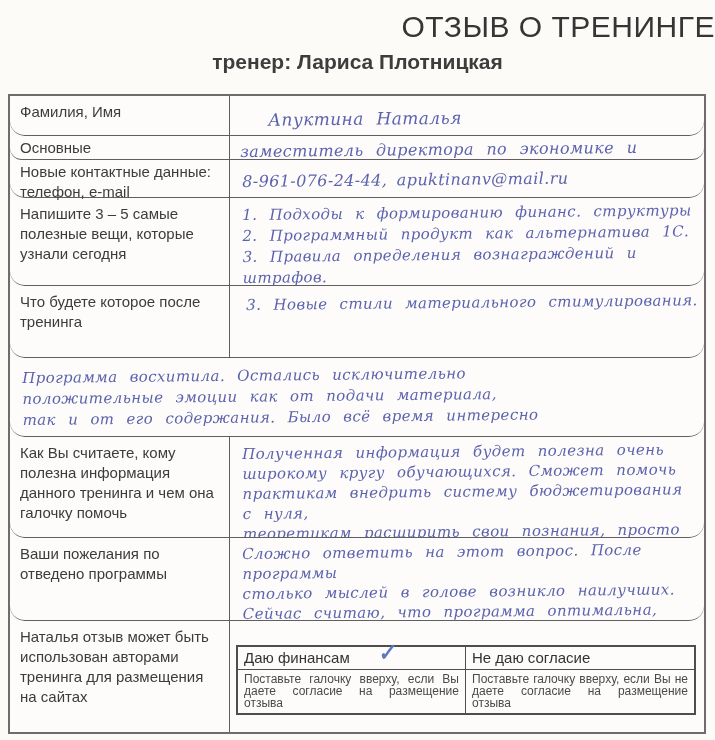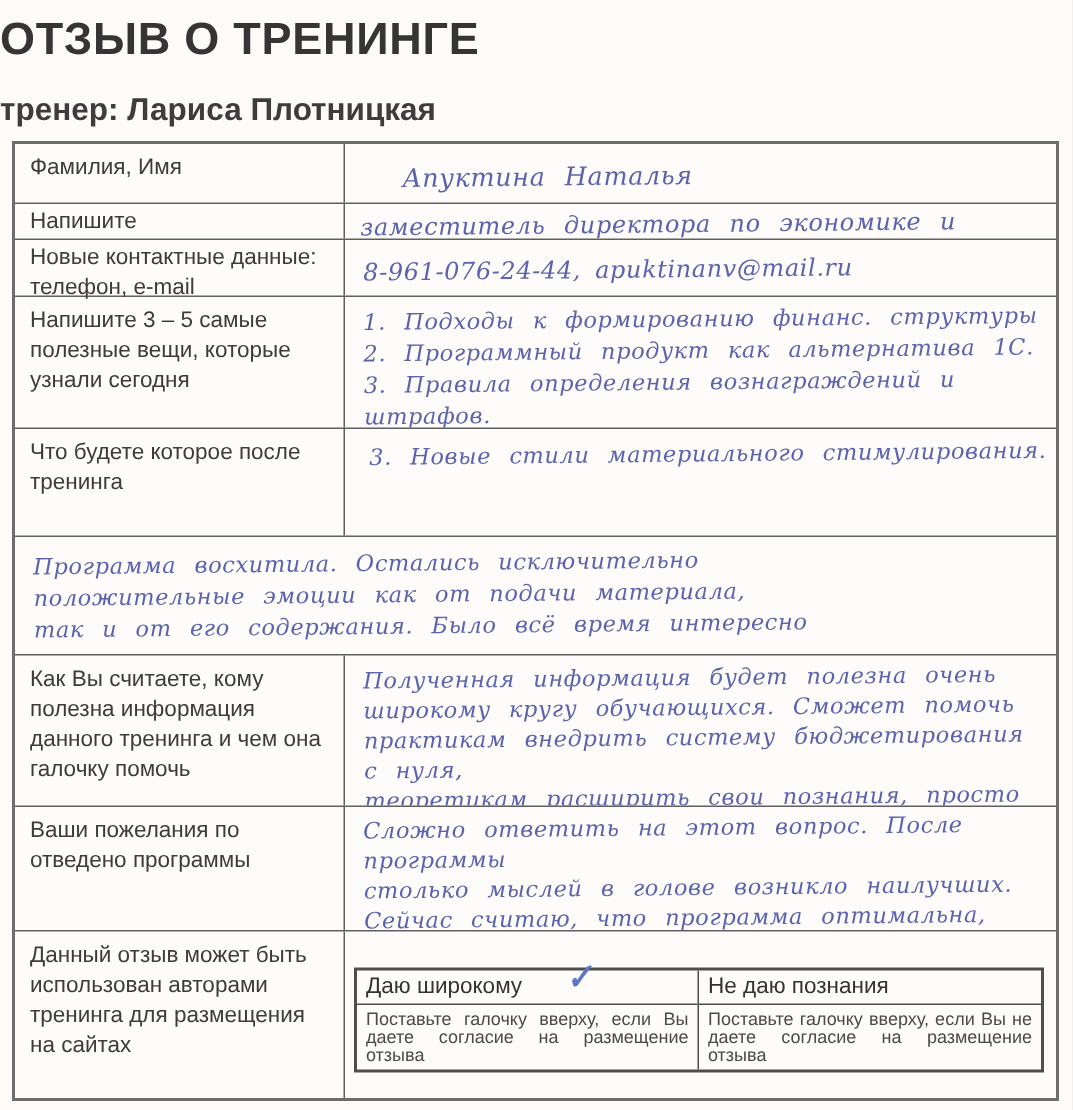--- a/index.html
+++ b/index.html
@@ -3,34 +3,34 @@
 <meta charset="utf-8">
 <style>
   html,body{margin:0;padding:0;background:#e9e7e1;}
   #page{
     position:relative;width:715px;height:740px;margin:0 auto;
     background:#fcfbf8;overflow:hidden;
     font-family:"Liberation Sans",sans-serif;color:#3a3a3a;
   }
   
   #title{
-    position:absolute;top:10px;left:0;width:100%;text-align:left;
-    font-size:30px;font-weight:bold;color:#353535;letter-spacing:.5px;
+    position:absolute;top:10px;left:0;width:100%;text-align:right;
+    font-size:30px;font-weight:normal;color:#353535;letter-spacing:.5px;
   }
   #subtitle{
-    position:absolute;top:62px;left:0;width:100%;
+    position:absolute;top:50px;left:0;width:100%;text-align:center;
     font-size:21px;font-weight:bold;color:#3d3d3d;
   }
   
   #form-table{
     position:absolute;left:8px;top:94px;width:698px;height:640px;
     border:2px solid #6d6d6d;box-sizing:border-box;
     display:flex;flex-direction:column;background:#fdfcfa;
   }
-  .row{display:flex;border-bottom:1px solid #5f5f5f;box-sizing:border-box;}
+  .row{display:flex;border-bottom:1px solid #5f5f5f;box-sizing:border-box;border-radius:15px;}
   .row:last-child{border-bottom:none;}
   .cell-label{
     width:220px;flex:0 0 220px;border-right:1px solid #5f5f5f;
     box-sizing:border-box;padding:6px 8px 4px 10px;
     font-size:15px;line-height:20px;color:#3c3c3c;
   }
   .cell-answer{
     flex:1 1 auto;box-sizing:border-box;position:relative;
     padding:4px 6px 2px 10px;overflow:hidden;
   }
@@ -83,21 +83,21 @@
 
     <div class="row" style="height:40px">
       <div class="cell-label">Фамилия, Имя</div>
       <div class="cell-answer">
         <div class="hw hw-name">Апуктина  Наталья</div>
       </div>
     </div>
 
 
     <div class="row" style="height:24px">
-      <div class="cell-label" style="padding-top:2px">Напишите</div>
+      <div class="cell-label" style="padding-top:2px">Основные</div>
       <div class="cell-answer">
         <div class="hw hw-position">заместитель директора по экономике и финансам</div>
       </div>
     </div>
 
     <div class="row" style="height:38px">
       <div class="cell-label" style="padding-top:2px">Новые контактные данные: телефон, e-mail</div>
       <div class="cell-answer">
         <div class="hw hw-contacts">8-961-076-24-44,  apuktinanv@mail.ru</div>
       </div>
@@ -143,34 +143,34 @@
       <div class="cell-label">Ваши пожелания по отведено программы</div>
       <div class="cell-answer">
         <div class="hw hw-wishes">Сложно ответить на этот вопрос. После программы
 столько мыслей в голове возникло наилучших.
 Сейчас считаю, что программа оптимальна, учиты-
 вая то время, которое на неё было отведено.</div>
       </div>
     </div>
 
     <div class="row" style="flex:1 1 auto">
-      <div class="cell-label">Данный отзыв может быть использован авторами тренинга для размещения на сайтах</div>
+      <div class="cell-label">Наталья отзыв может быть использован авторами тренинга для размещения на сайтах</div>
       <div class="cell-answer">
         <div class="consent-wrap">
           <div id="consent-table">
             <div class="consent-col left">
               <div class="consent-head">
-                <span>Даю широкому</span>
+                <span>Даю финансам</span>
                 <span id="consent-check">✓</span>
               </div>
               <div class="consent-note">Поставьте галочку вверху, если Вы даете согласие на размещение отзыва</div>
             </div>
             <div class="consent-col">
               <div class="consent-head">
-                <span>Не даю познания</span>
+                <span>Не даю согласие</span>
               </div>
               <div class="consent-note">Поставьте галочку вверху, если Вы не даете согласие на размещение отзыва</div>
             </div>
           </div>
         </div>
       </div>
     </div>
 
   </div>
 </div>

